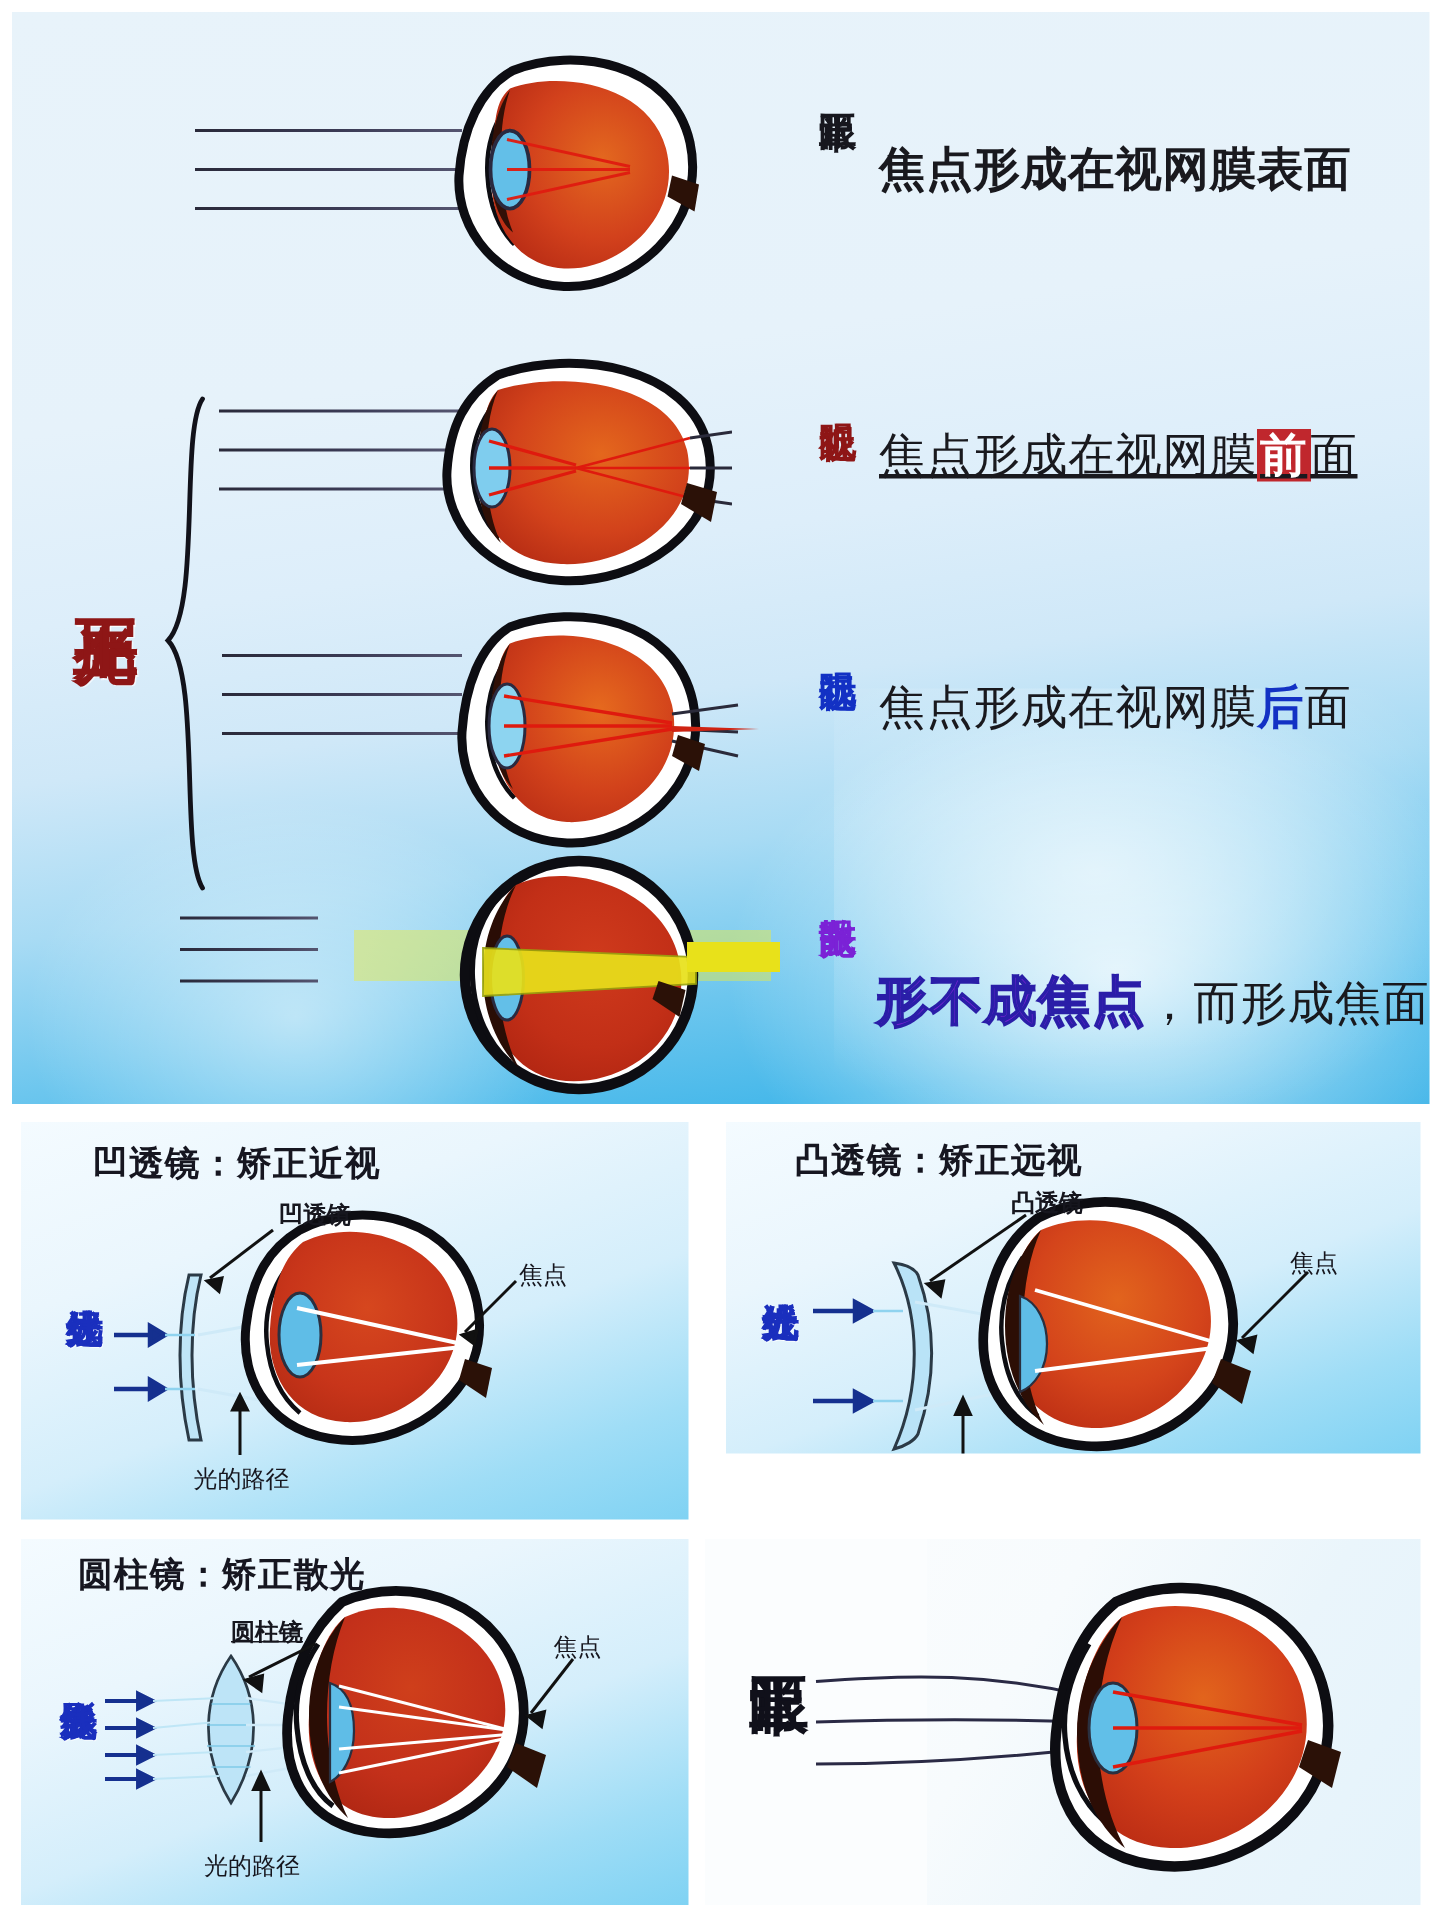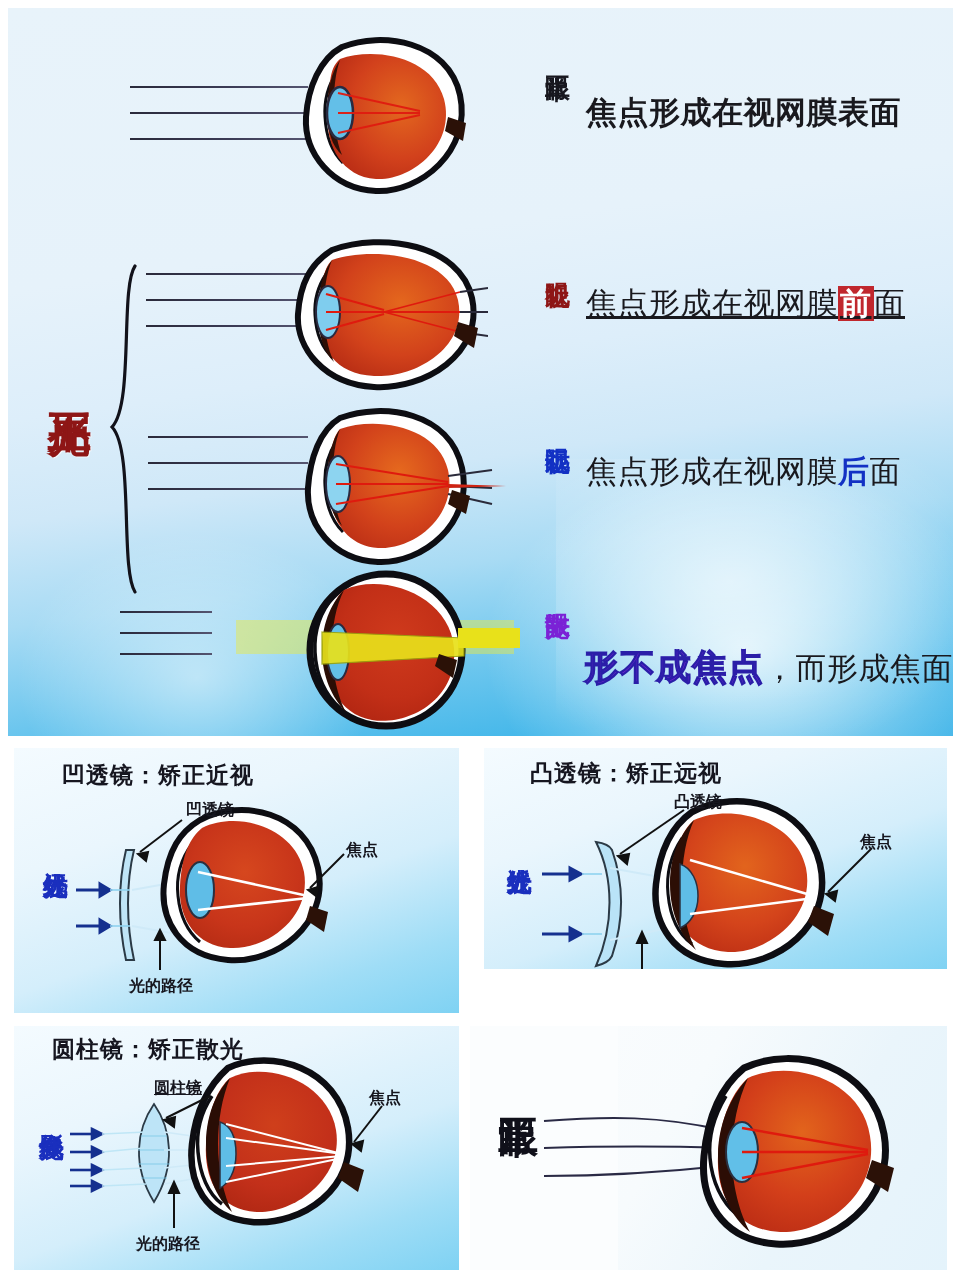--- a/index.html
+++ b/index.html
@@ -104,25 +104,25 @@
     position:absolute; z-index:6;
     font-size:23px; font-weight:700; color:#161620;
     letter-spacing:1px; white-space:nowrap;
   }
   .lens-label {
     position:absolute; z-index:6;
     font-size:16px; font-weight:700; color:#16161e; white-space:nowrap;
   }
   .focus-label {
     position:absolute; z-index:6;
-    font-size:16px; font-weight:700; color:#16161e; white-space:nowrap;text-align:right;
+    font-size:16px; font-weight:400; color:#16161e; white-space:nowrap;text-align:right;
   }
   .path-label {
     position:absolute; z-index:6;
-    font-size:16px; font-weight:700; color:#16161e; white-space:nowrap;
+    font-size:16px; font-weight:400; color:#16161e; white-space:nowrap;
   }
   .side-vert {
     position:absolute; z-index:6;
     font-size:25px; font-weight:700; color:#1a2fbe; line-height:1.08;
     writing-mode: vertical-rl; text-orientation: upright;
     text-shadow: .5px .5px 0 rgba(255,255,255,.7);
   }
   .normal-vert {
     position:absolute; z-index:6;
     font-size:40px; font-weight:700; color:#10101a; line-height:1.12;

